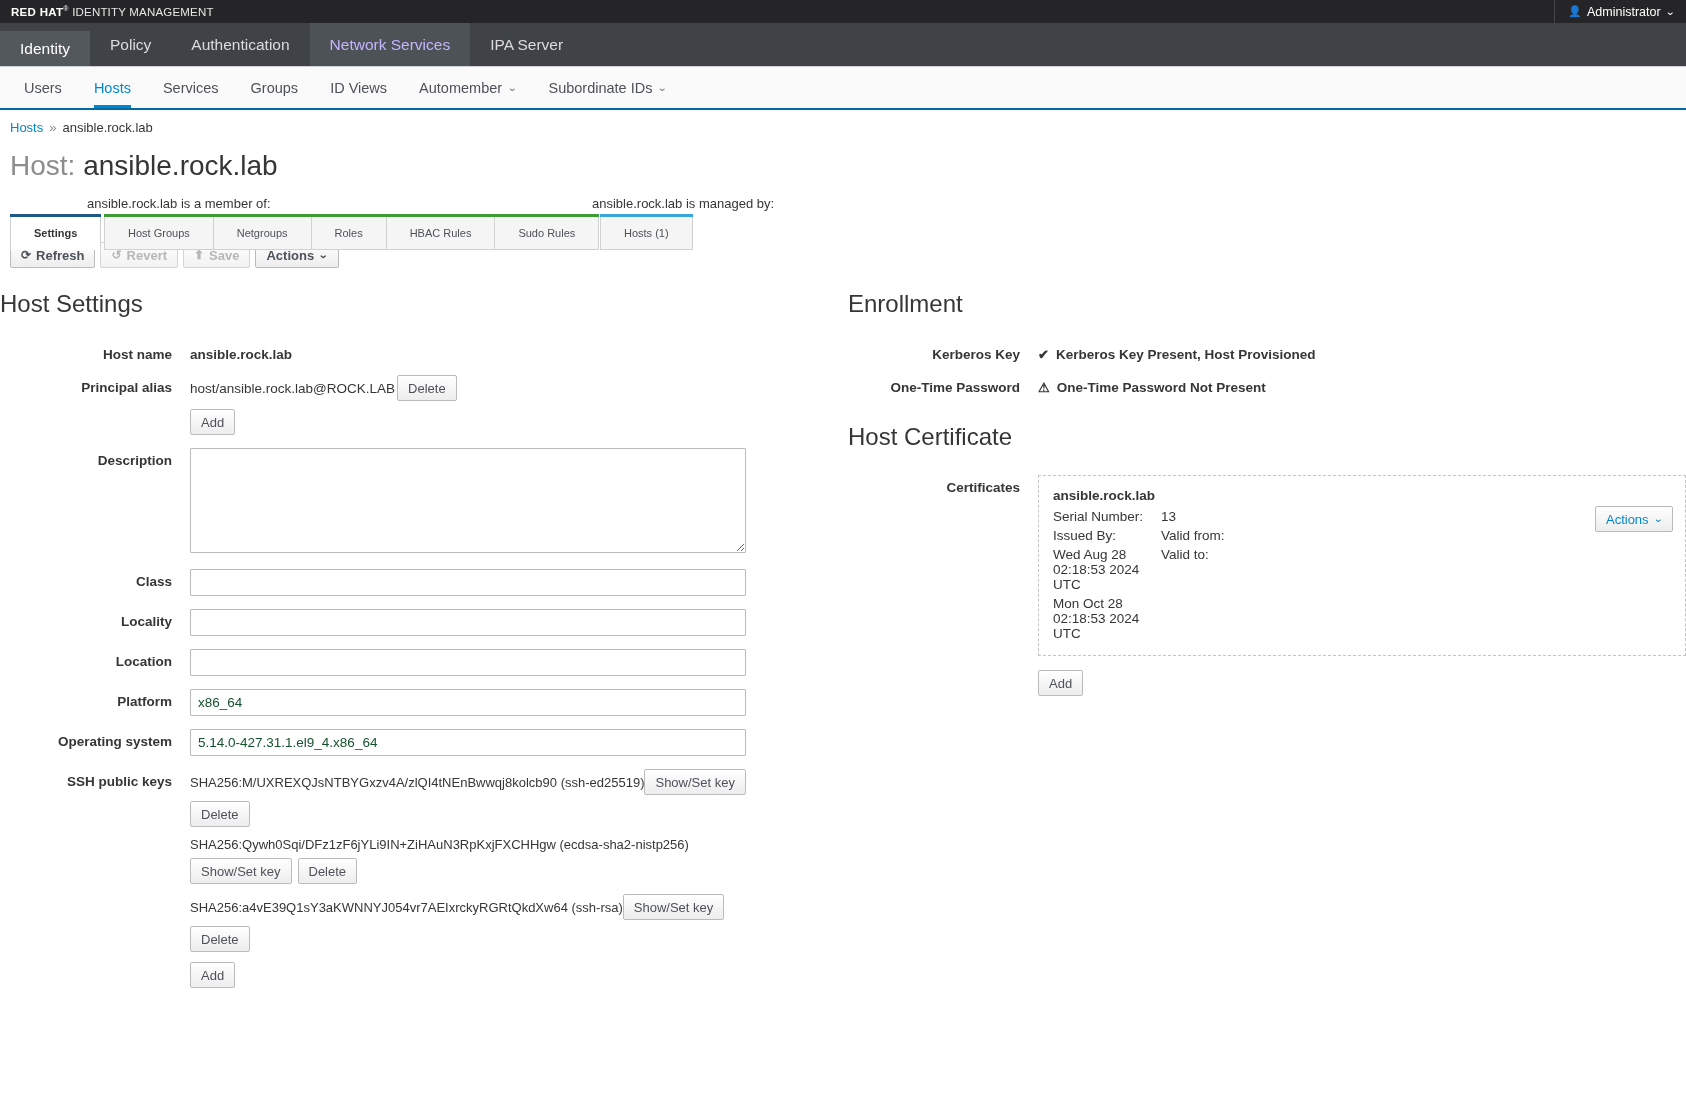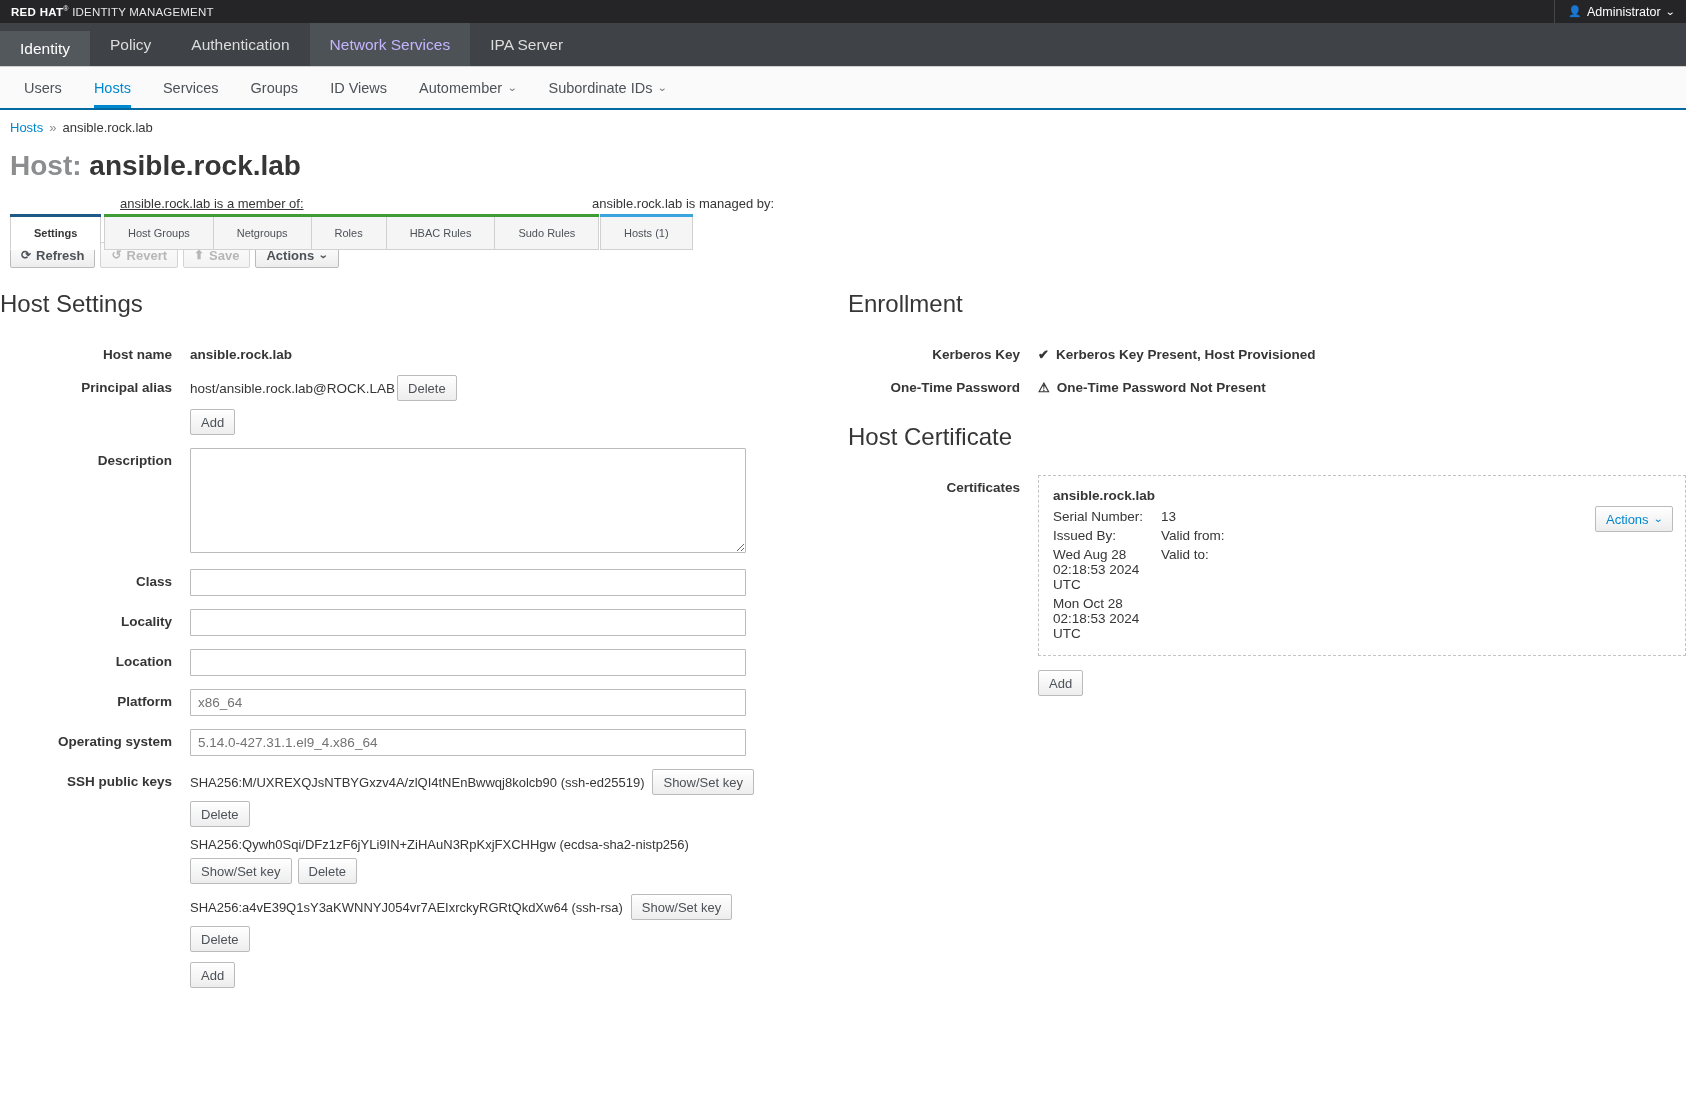--- a/index.html
+++ b/index.html
@@ -140,21 +140,21 @@
     color: #0088ce;
     text-decoration: none;
     cursor: pointer;
   }
   .breadcrumb .sep { color: #8b8d8f; font-size: 13px; }
 
   
   .page-title {
     padding: 15px 0 0 10px;
     font-size: 28px;
-    font-weight: 700;
+    font-weight: 400;
     color: #363636;
   }
   .page-title .lead { color: #8b8d8f; }
   .page-title .val { color: #363636; }
 
   
   .tab-zone {
     position: relative;
     height: 58px;
     margin-top: 14px;
@@ -200,21 +200,21 @@
   .tab.grp-dark::before { background: #1f5a86; }
   .tab.active {
     background: #ffffff;
     color: #363636;
     font-weight: bold;
     border-bottom: 1px solid #ffffff;
   }
   .tabs-row.settings-group { left: 10px; }
   .tabs-row.memberof-group { left: 104px; }
   .tabs-row.managedby-group { left: 600px; }
-  .tab-caption.memberof-cap { left: 120px; text-decoration: underline; }
+  .tab-caption.memberof-cap { left: 87px; }
   .tab-caption.managedby-cap { left: 592px; }
 
   
   .toolbar {
     display: flex;
     gap: 5px;
     padding: 0 0 0 10px;
     margin-top: -12px;
   }
   .btn {
@@ -281,21 +281,21 @@
     padding-top: 5px;
     display: inline-block;
   }
 
   .inp {
     width: 556px;
     height: 27px;
     padding: 3px 7px;
     font-size: 13.5px;
     font-family: "Liberation Sans", sans-serif;
-    color: #737373;
+    color: #14532d;
     border: 1px solid #bbbbbb;
     border-radius: 1px;
     background: #ffffff;
     outline: none;
   }
   .txtarea {
     width: 556px;
     height: 105px;
     padding: 5px 7px;
     font-size: 13.5px;
@@ -317,21 +317,21 @@
     font-size: 13.5px;
     color: #363636;
     white-space: nowrap;
   }
   .mt8 { margin-top: 8px; }
 
   .sshkey-block { margin-bottom: 10px; }
   .sshkey-line {
     display: flex;
     align-items: center;
-    gap: 8px;
+    gap: 0;
     flex-wrap: wrap;
     text-align: right;
   }
   .sshkey-text {
     font-size: 13px;
     color: #363636;
     white-space: nowrap;
   }
   .sshkey-btns { margin-top: 6px; display: flex; gap: 6px; }
 

